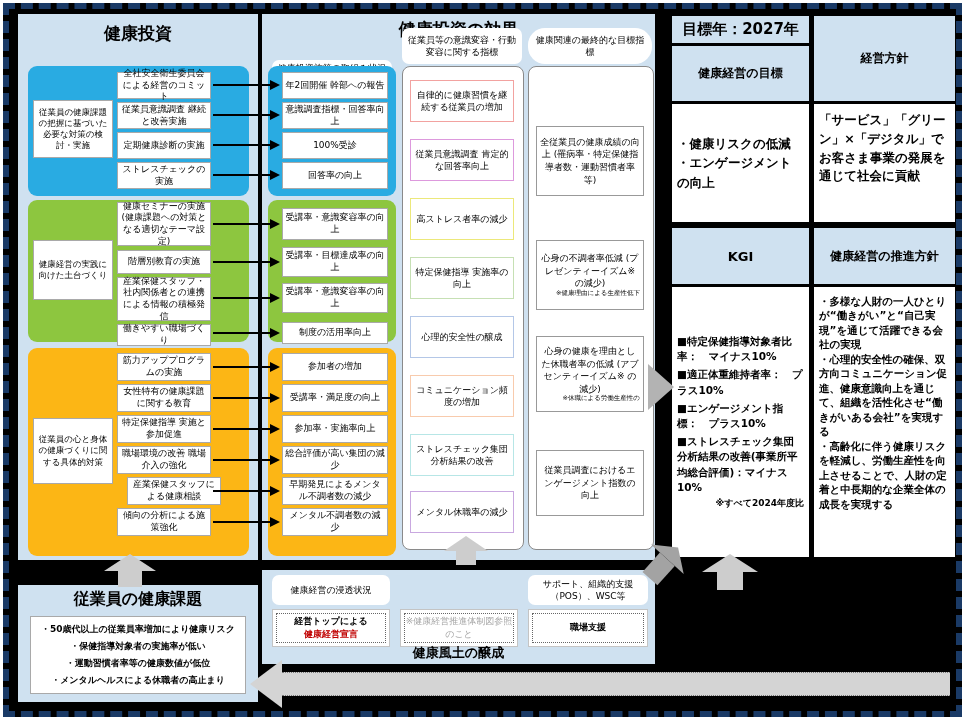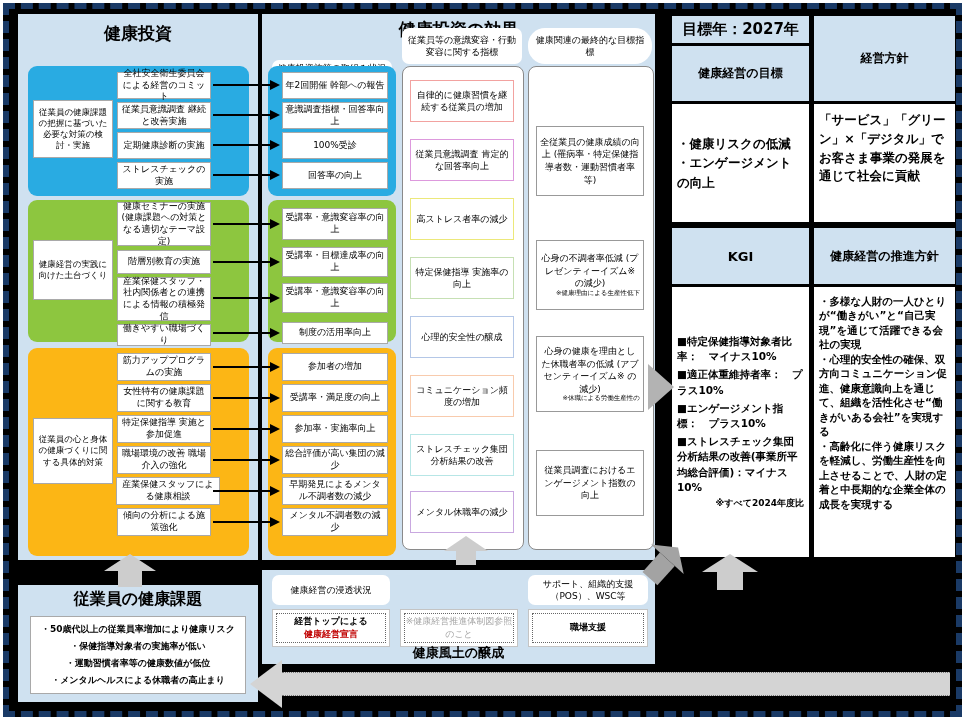--- a/index.html
+++ b/index.html
@@ -57,21 +57,21 @@
   <div class="wbox" style="left:117px;top:250px;width:94px;height:24px;">階層別教育の実施</div>
   <div class="wbox" style="left:117px;top:277px;width:94px;height:44px;">産業保健スタッフ・社内関係者との連携による情報の積極発信</div>
   <div class="wbox" style="left:117px;top:324px;width:94px;height:22px;">働きやすい職場づくり</div>
 
   <div class="grp g-orange" style="left:28px;top:348px;width:221px;height:208px;"></div>
   <div class="wbox lbl" style="left:33px;top:418px;width:80px;height:66px;">従業員の心と身体の健康づくりに関する具体的対策</div>
   <div class="wbox" style="left:117px;top:353px;width:94px;height:28px;">筋力アッププログラムの実施</div>
   <div class="wbox" style="left:117px;top:384px;width:94px;height:28px;">女性特有の健康課題に関する教育</div>
   <div class="wbox" style="left:117px;top:415px;width:94px;height:28px;">特定保健指導 実施と参加促進</div>
   <div class="wbox" style="left:117px;top:446px;width:94px;height:28px;">職場環境の改善 職場介入の強化</div>
-  <div class="wbox" style="left:116px;top:477px;width:104px;height:28px;">産業保健スタッフによる健康相談</div>
+  <div class="wbox" style="left:127px;top:477px;width:94px;height:28px;">産業保健スタッフによる健康相談</div>
   <div class="wbox" style="left:117px;top:508px;width:94px;height:28px;">傾向の分析による施策強化</div>
 
   <div class="panel" style="left:262px;top:14px;width:393px;height:546px;">
     <div style="position:absolute;left:0;top:4px;width:393px;text-align:center;font-weight:bold;font-size:17px;">健康投資の効果</div>
   </div>
 
   <div class="hdrbox" style="left:272px;top:28px;width:120px;height:28px;margin-top:32px;">健康投資施策の取組み状況に関する指標</div>
   <div class="grp g-blue" style="left:268px;top:66px;width:128px;height:130px;"></div>
   <div class="wbox" style="left:282px;top:72px;width:106px;height:27px;">年2回開催 幹部への報告</div>
   <div class="wbox" style="left:282px;top:102px;width:106px;height:27px;">意識調査指標・回答率向上</div>

